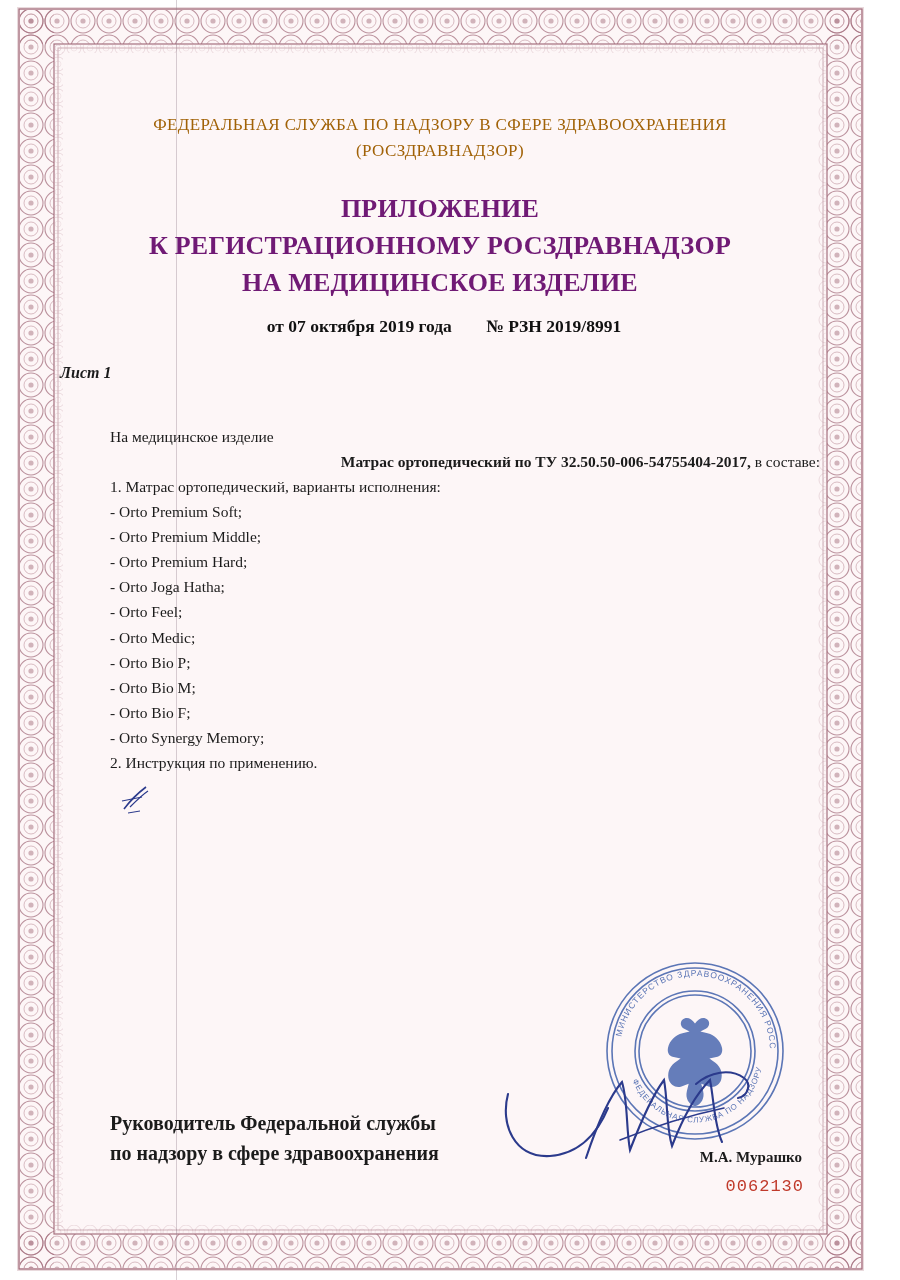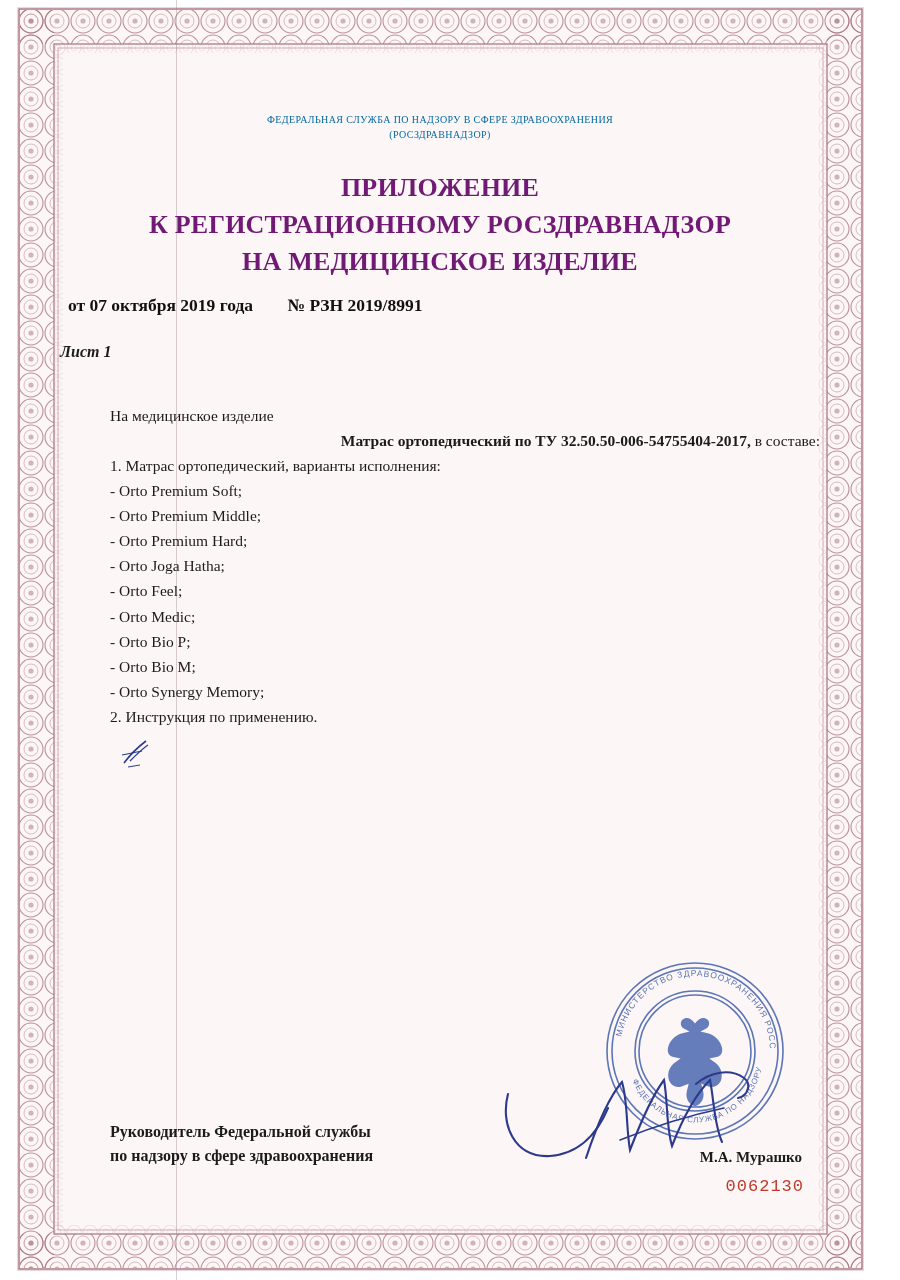--- a/index.html
+++ b/index.html
@@ -46,41 +46,42 @@
   
   .content {
     position: absolute;
     left: 60px; top: 50px;
     width: 760px; height: 1176px;
     color: #1b1b1b;
   }
   .agency {
     margin-top: 62px;
     text-align: center;
-    font-size: 10px;
+    font-size: 17px;
     letter-spacing: 0.4px;
-    color: #0369a1;
+    color: #a16207;
     line-height: 1.5;
   }
   .agency .line2 { display: block; }
 
   .title {
     margin-top: 28px;
     text-align: center;
     color: #701a75;
     font-weight: bold;
     font-size: 26px;
     line-height: 1.42;
     letter-spacing: 0.2px;
   }
   .title .t2 { display: block; }
   .title .t3 { display: block; }
 
   .dateline {
     margin-top: 14px;
+    text-align: center;
     font-weight: bold;
     font-size: 17.5px;
     color: #111;
     margin-left: 8px;
   }
   .dateline .num {
     margin-left: 30px;
   }
   .sheetno {
     margin-top: 27px;
@@ -111,21 +112,21 @@
 
   
   .sign-block {
     position: absolute;
     left: 50px;
     bottom: 58px;
     width: 700px;
   }
   .sign-title {
     font-weight: bold;
-    font-size: 16px;
+    font-size: 20px;
     line-height: 1.5;
     width: 330px;
   }
   .sign-name {
     position: absolute;
     right: 8px;
     bottom: 2px;
     font-weight: bold;
     font-size: 15px;
   }
@@ -223,20 +224,21 @@
       </div>
       <div class="list-line">1. Матрас ортопедический, варианты исполнения:</div>
       <div class="list-line">- Orto Premium Soft;</div>
       <div class="list-line">- Orto Premium Middle;</div>
       <div class="list-line">- Orto Premium Hard;</div>
       <div class="list-line">- Orto Joga Hatha;</div>
       <div class="list-line">- Orto Feel;</div>
       <div class="list-line">- Orto Medic;</div>
       <div class="list-line">- Orto Bio P;</div>
       <div class="list-line">- Orto Bio M;</div>
+      <div class="list-line">- Orto Bio F;</div>
       <div class="list-line">- Orto Synergy Memory;</div>
       <div class="list-line">2. Инструкция по применению.</div>
 
       <svg class="pen-mark" viewBox="0 0 40 34">
         <path d="M4 26 C10 18, 18 10, 26 4" stroke="#2b3a8c" stroke-width="1.6" fill="none"></path>
         <path d="M10 24 C16 18, 22 12, 28 8" stroke="#2b3a8c" stroke-width="1.2" fill="none"></path>
         <path d="M2 18 L22 14" stroke="#2b3a8c" stroke-width="1.2" fill="none"></path>
         <path d="M8 30 L20 28" stroke="#2b3a8c" stroke-width="1" fill="none"></path>
       </svg>
     </div>

